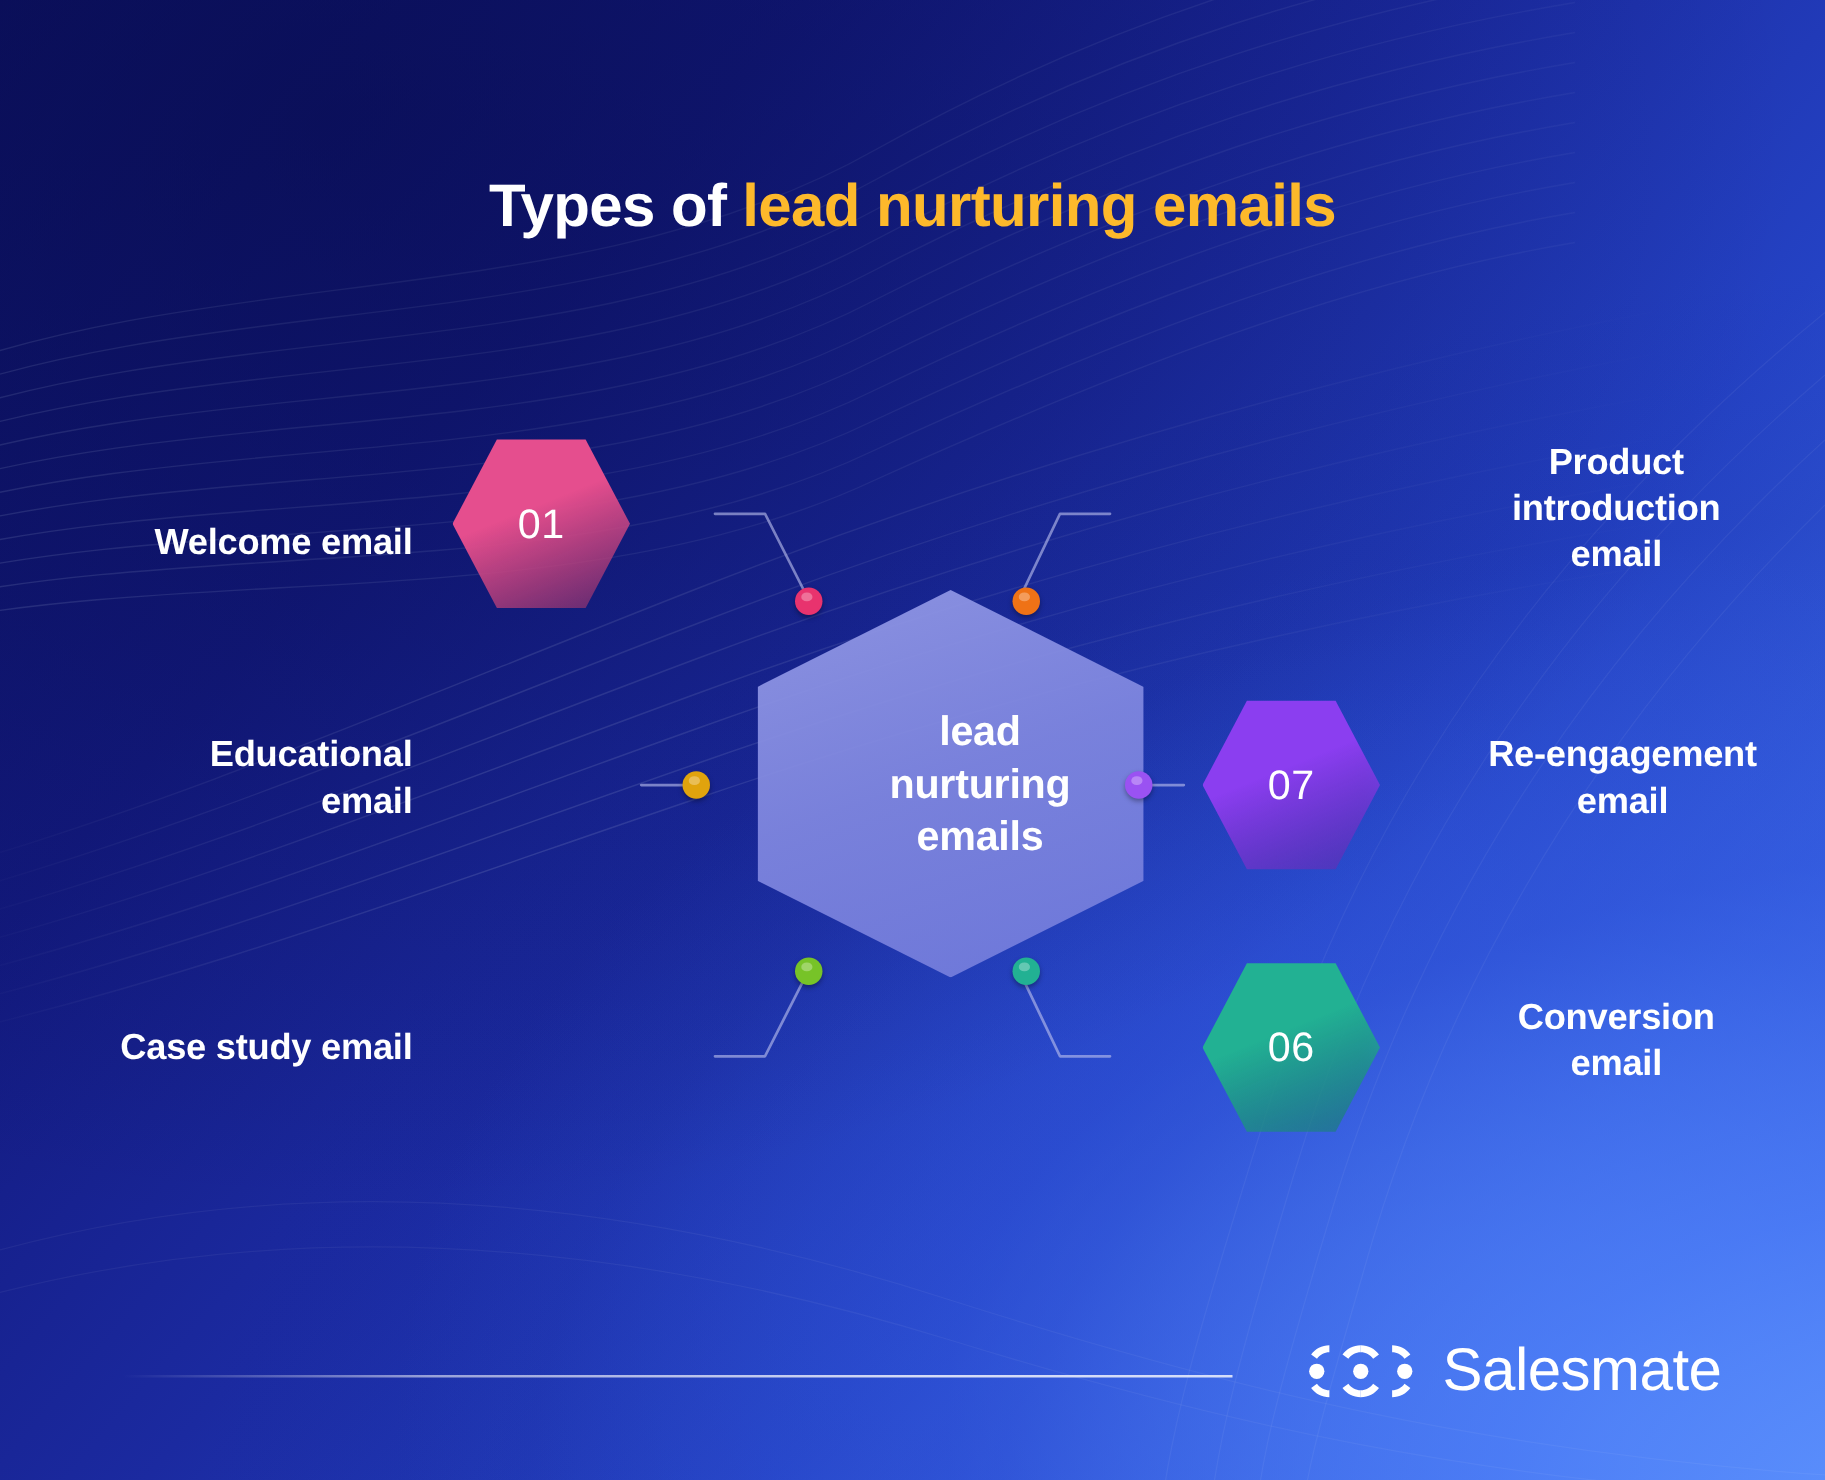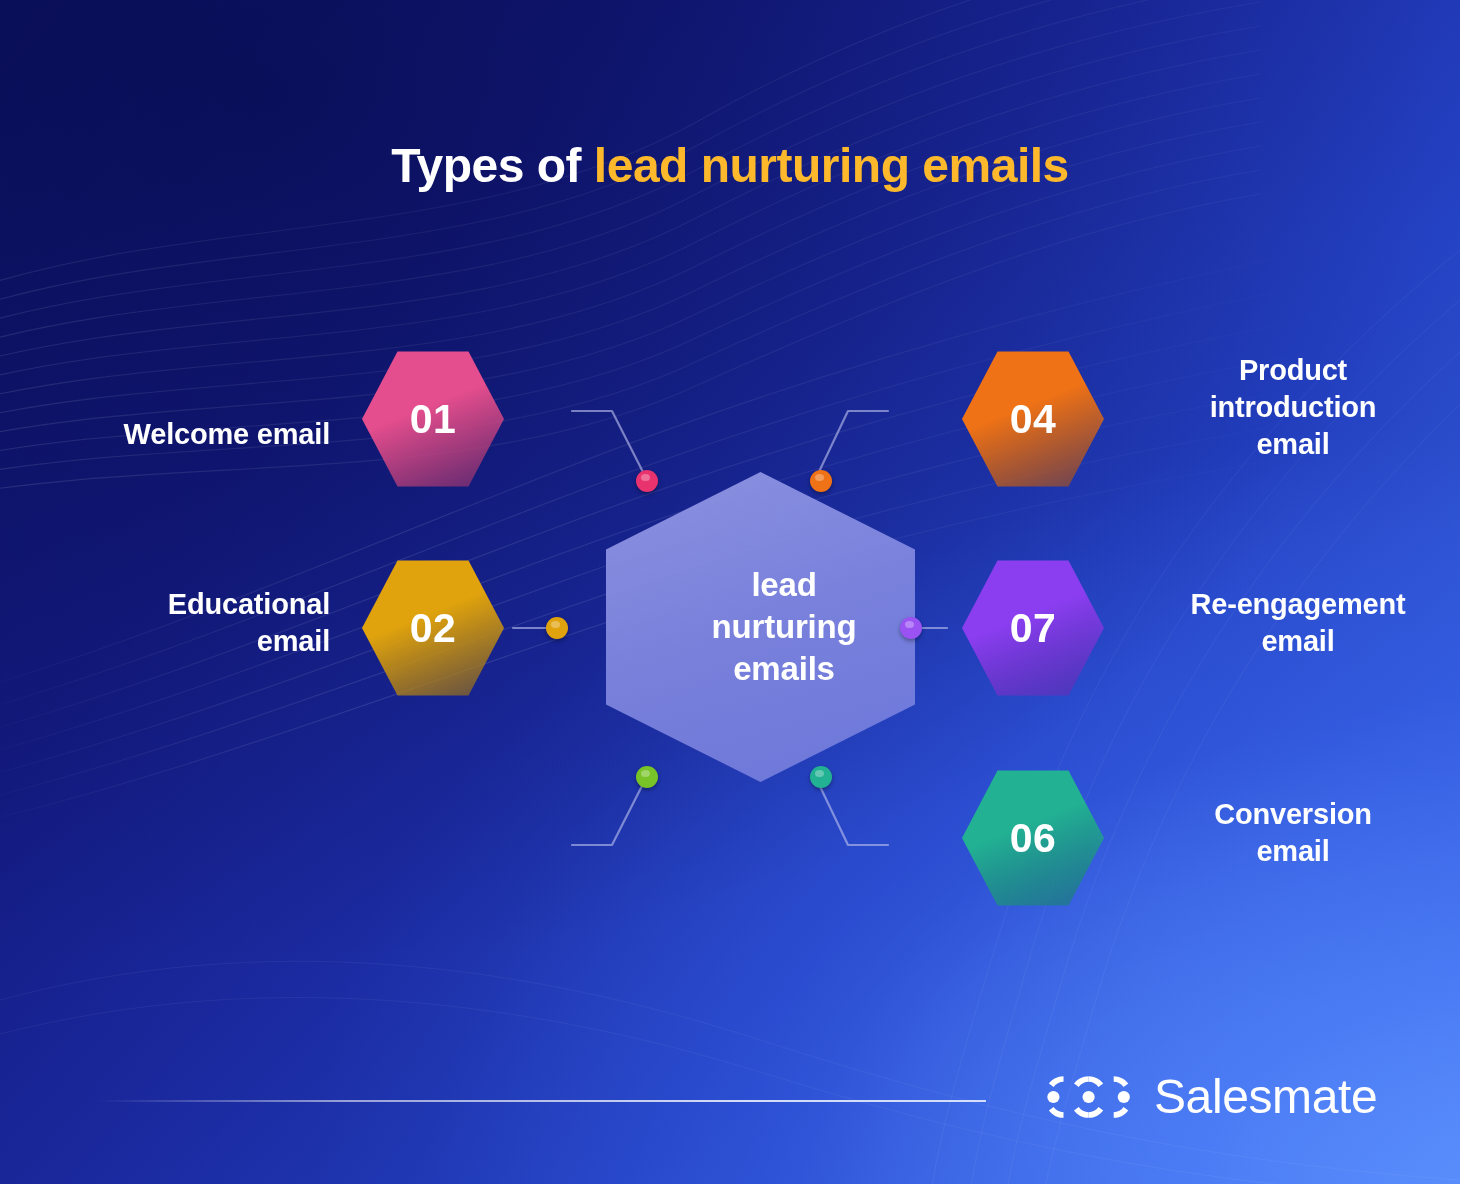--- a/index.html
+++ b/index.html
@@ -116,22 +116,22 @@
     width: 142px;
     height: 142px;
     clip-path: polygon(25% 2.5%, 75% 2.5%, 100% 50%, 75% 97.5%, 25% 97.5%, 0% 50%);
     display: flex;
     align-items: center;
     justify-content: center;
     filter: drop-shadow(0 6px 9px rgba(4,8,50,0.42));
   }
   .hex-num {
     color: #ffffff;
-    font-size: 41px;
-    font-weight: 700;
+    font-size: 33px;
+    font-weight: 400;
     letter-spacing: 0.5px;
   }
 
   
   .label {
     position: absolute;
     color: #ffffff;
     font-size: 29px;
     font-weight: 600;
     line-height: 1.28;
@@ -244,36 +244,31 @@
     <div class="dot" style="left: 636px; top: 470px; background: rgb(232, 51, 110);"></div>
     <div class="dot" style="left: 810px; top: 470px; background: rgb(239, 114, 22);"></div>
     <div class="dot" style="left: 546px; top: 617px; background: rgb(224, 163, 13);"></div>
     <div class="dot" style="left: 900px; top: 617px; background: rgb(154, 82, 242);"></div>
     <div class="dot" style="left: 636px; top: 766px; background: rgb(119, 195, 40);"></div>
     <div class="dot" style="left: 810px; top: 766px; background: rgb(34, 177, 147);"></div>
 
     <div class="hex" style="left: 362px; top: 348px; background: linear-gradient(158deg, rgb(229, 78, 142) 0%, rgb(229, 78, 142) 42%, rgba(0, 0, 0, 0.12) 130%);">
       <span class="hex-num">01</span>
     </div>
-    <div class="hex" style="left: 362px; top: 557px; background: linear-gradient(158deg, rgb(224, 163, 13) 0%, rgb(224, 163, 13) 42%, rgba(0, 0, 0, 0.12) 130%);">
-      <span class="hex-num">02</span>
-    </div>
-    <div class="hex" style="left: 962px; top: 348px; background: linear-gradient(158deg, rgb(239, 114, 22) 0%, rgb(239, 114, 22) 42%, rgba(0, 0, 0, 0.12) 130%);">
-      <span class="hex-num">04</span>
-    </div>
     <div class="hex" style="left: 962px; top: 557px; background: linear-gradient(158deg, rgb(139, 62, 240) 0%, rgb(139, 62, 240) 42%, rgba(0, 0, 0, 0.12) 130%);">
       <span class="hex-num">07</span>
     </div>
     <div class="hex" style="left: 962px; top: 767px; background: linear-gradient(158deg, rgb(34, 177, 147) 0%, rgb(34, 177, 147) 42%, rgba(0, 0, 0, 0.12) 130%);">
       <span class="hex-num">06</span>
     </div>
 
     <div class="label left" style="left:30px;  top:416px;  width:300px;">Welcome email</div>
     <div class="label left" style="left:30px;  top:586px;  width:300px;">Educational
 email</div>
+    <div class="label left" style="left:30px;  top:820px;  width:300px;">Case study email</div>
     <div class="label right" style="left:1143px; top:352px; width:300px;">Product
 introduction
 email</div>
     <div class="label right" style="left:1143px; top:586px; width:310px;">Re-engagement
 email</div>
     <div class="label right" style="left:1143px; top:796px; width:300px;">Conversion
 email</div>
   </div>
 
   <div class="footer-rule"></div>

